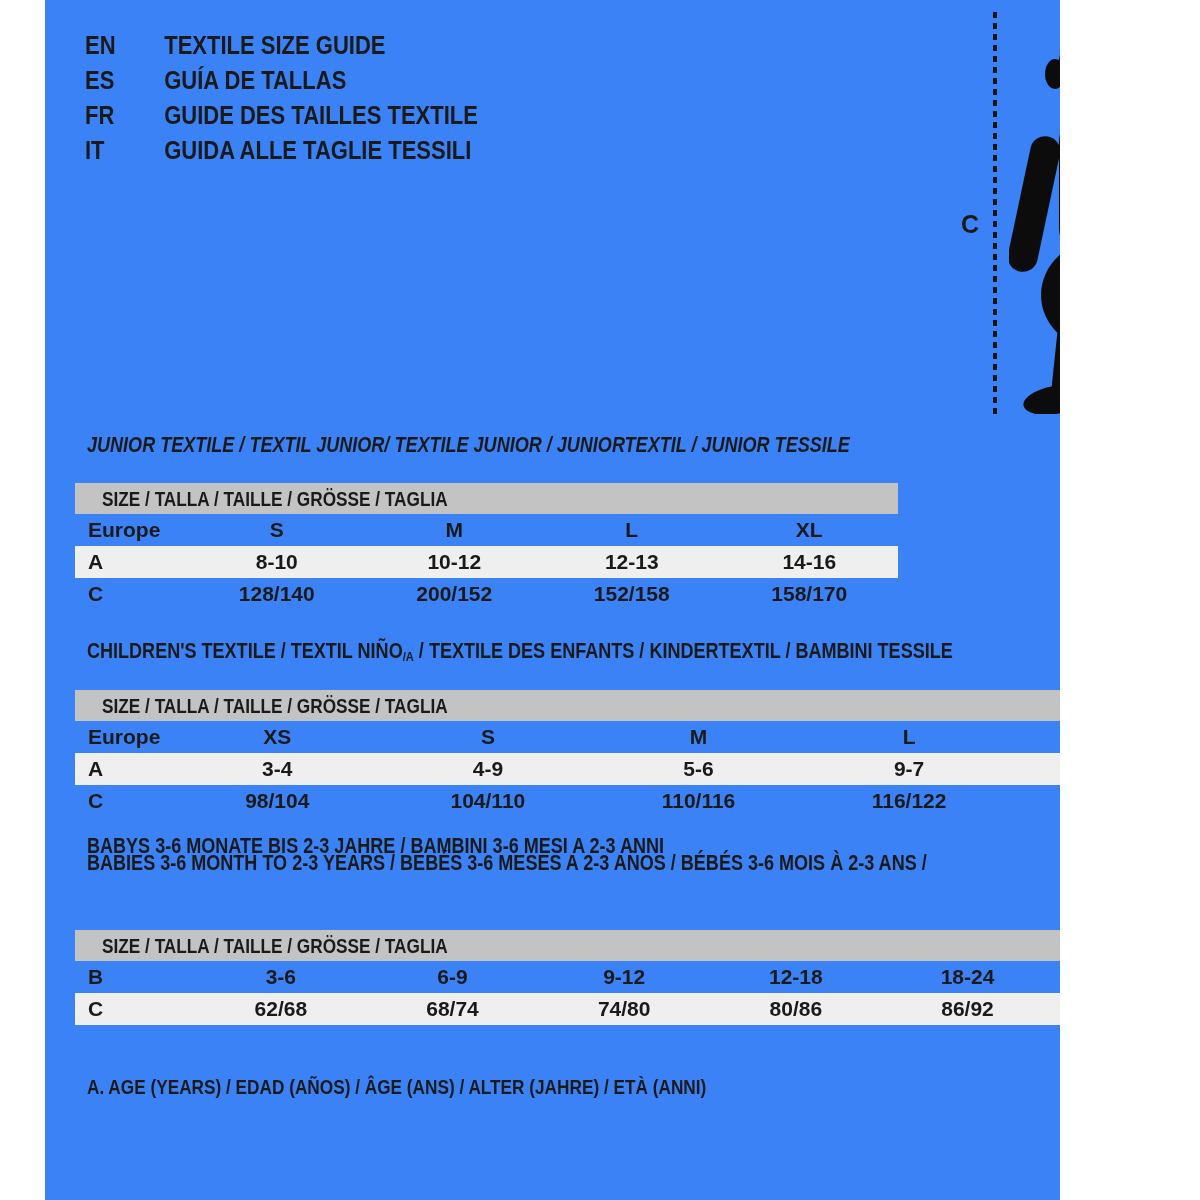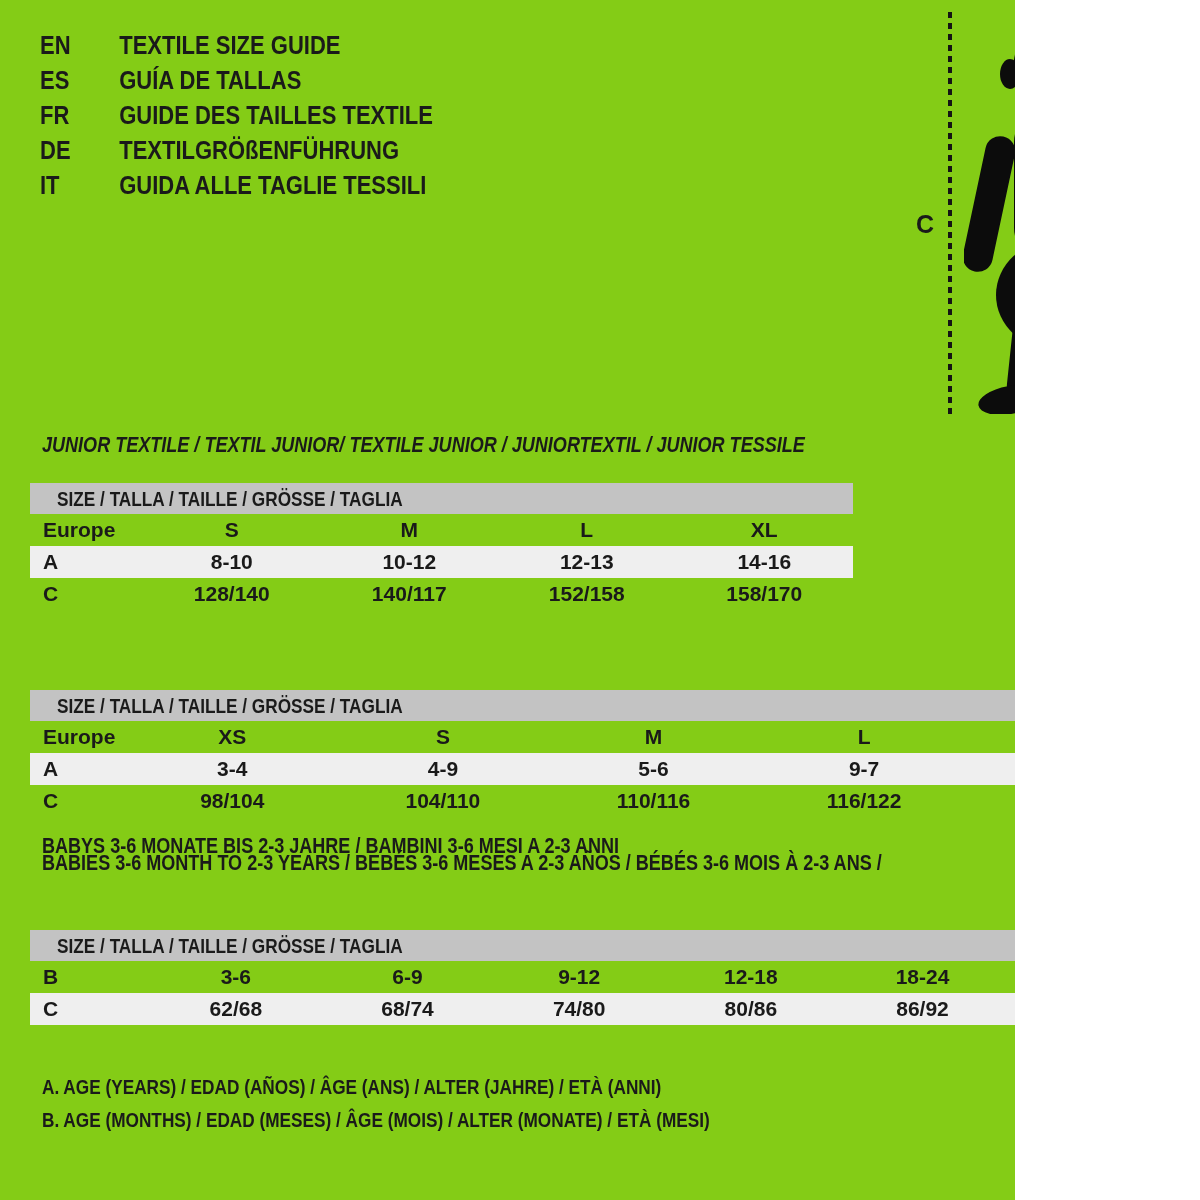--- a/index.html
+++ b/index.html
@@ -1,19 +1,20 @@
 <!DOCTYPE html>
 <html><head>
 <meta charset="utf-8">
 <style>
   html,body{margin:0;padding:0;background:#fff;}
   .page{
-    position:relative;width:1015px;height:1200px;background:#84cc16;
+    position:relative;width:1015px;height:1200px;background:#3b82f6;
     font-family:"Liberation Sans",sans-serif;font-weight:bold;color:#1a1a1a;
     overflow:hidden;
+    margin-left:45px;
   }
   
   .cond{display:inline-block;transform:scaleX(0.82);transform-origin:0 50%;white-space:nowrap;}
   .cond88{display:inline-block;transform:scaleX(0.88);transform-origin:0 50%;white-space:nowrap;}
 
   
   .lang-block{position:absolute;left:40px;top:28px;}
   .lang-row{height:35px;line-height:35px;font-size:25px;}
   .lang-code{display:inline-block;width:90px;}
 
@@ -60,23 +61,20 @@
     <div class="lang-row">
       <span class="cond88"><span class="lang-code">EN</span><span>TEXTILE SIZE GUIDE</span></span>
     </div>
     <div class="lang-row">
       <span class="cond88"><span class="lang-code">ES</span><span>GUÍA DE TALLAS</span></span>
     </div>
     <div class="lang-row">
       <span class="cond88"><span class="lang-code">FR</span><span>GUIDE DES TAILLES TEXTILE</span></span>
     </div>
     <div class="lang-row">
-      <span class="cond88"><span class="lang-code">DE</span><span>TEXTILGRÖßENFÜHRUNG</span></span>
-    </div>
-    <div class="lang-row">
       <span class="cond88"><span class="lang-code">IT</span><span>GUIDA ALLE TAGLIE TESSILI</span></span>
     </div>
   </div>
 
   <div class="measure-label">C</div>
   <div class="dotted-line"></div>
   <svg class="toddler" width="176" height="404" viewBox="0 0 176 404" xmlns="http://www.w3.org/2000/svg">
     <g fill="#0c0c0c">
       <ellipse cx="92" cy="60" rx="43" ry="52"></ellipse>
       <ellipse cx="46" cy="64" rx="10" ry="15"></ellipse>
@@ -110,26 +108,29 @@
     <div class="trow alt">
       <span class="rlabel">A</span>
       <span class="cell">8-10</span>
       <span class="cell">10-12</span>
       <span class="cell">12-13</span>
       <span class="cell">14-16</span>
     </div>
     <div class="trow">
       <span class="rlabel">C</span>
       <span class="cell">128/140</span>
-      <span class="cell">140/117</span>
+      <span class="cell">200/152</span>
       <span class="cell">152/158</span>
       <span class="cell">158/170</span>
     </div>
   </div>
 
+  <div class="sec-title t-children">
+    <span class="cond"><span>CHILDREN'S TEXTILE / TEXTIL NIÑO</span><span class="sub">/A</span><span> / TEXTILE DES ENFANTS / KINDERTEXTIL / BAMBINI TESSILE</span></span>
+  </div>
   <div class="table children">
     <div class="size-bar">
       <span class="cond">SIZE / TALLA / TAILLE / GRÖSSE / TAGLIA</span>
     </div>
     <div class="trow">
       <span class="rlabel">Europe</span>
       <span class="cell">XS</span>
       <span class="cell">S</span>
       <span class="cell">M</span>
       <span class="cell">L</span>
@@ -180,18 +181,15 @@
       <span class="cell">80/86</span>
       <span class="cell">86/92</span>
       <span class="cell">92/98</span>
     </div>
   </div>
 
   <div class="legend">
     <div class="legend-line">
       <span class="cond">A. AGE (YEARS) / EDAD (AÑOS) / ÂGE (ANS) / ALTER (JAHRE) / ETÀ (ANNI)</span>
     </div>
-    <div class="legend-line">
-      <span class="cond">B. AGE (MONTHS) / EDAD (MESES) / ÂGE (MOIS) / ALTER (MONATE) / ETÀ (MESI)</span>
-    </div>
   </div>
 
 </div>
 
 </body></html>

